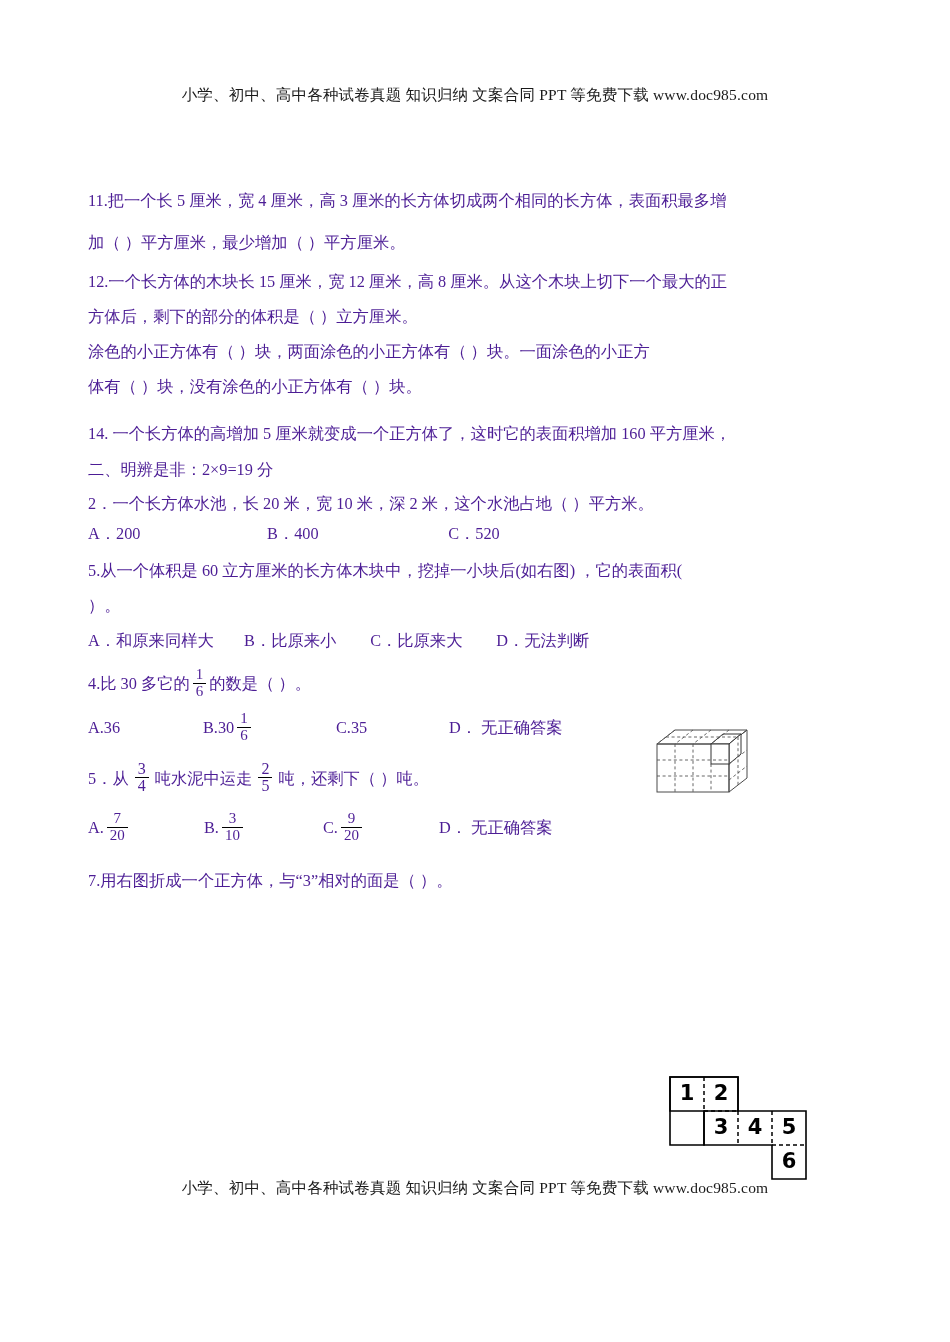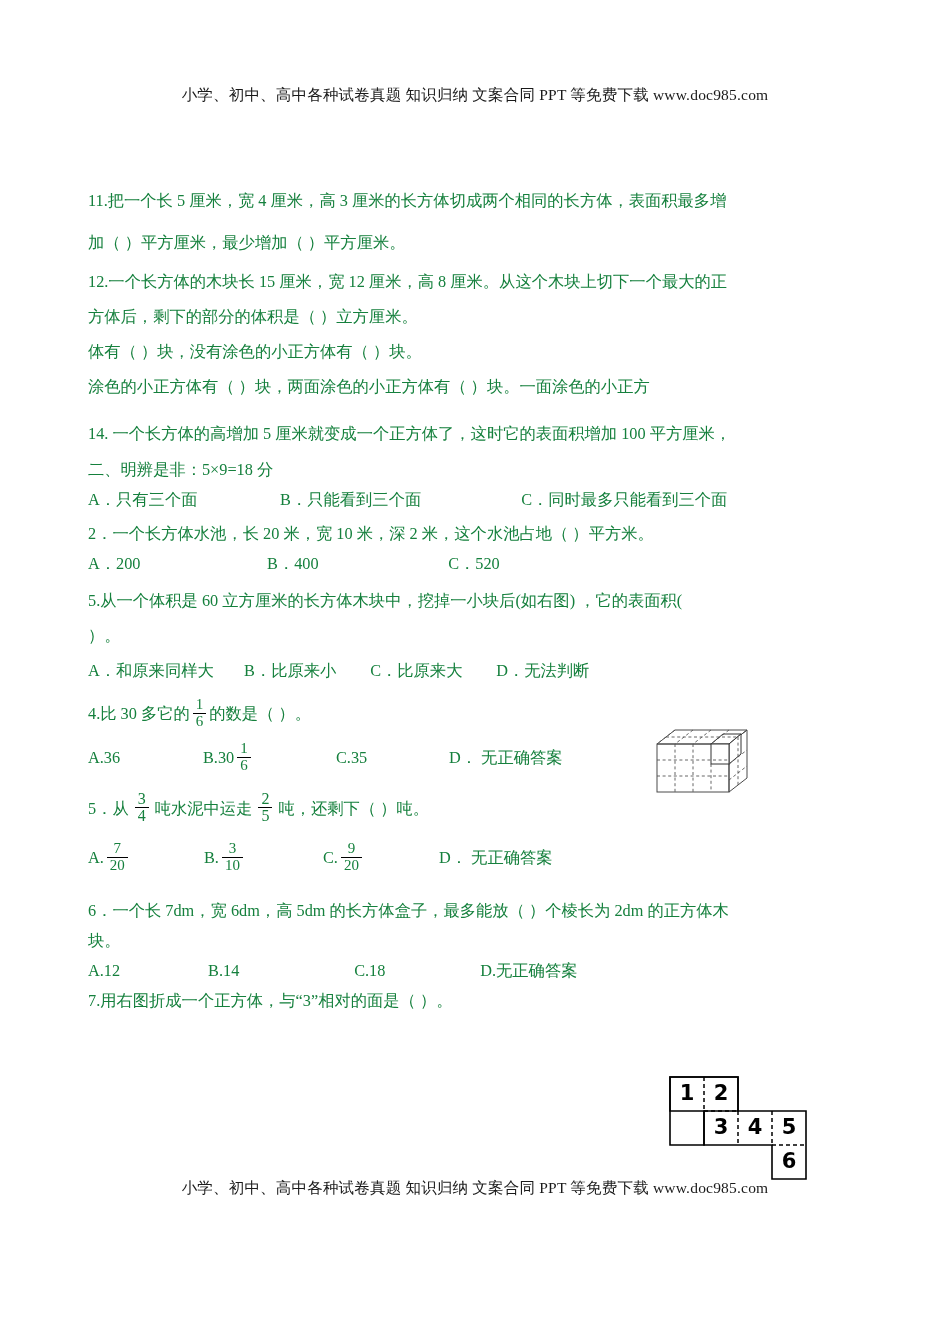--- a/index.html
+++ b/index.html
@@ -39,21 +39,21 @@
   
   .content {
     position: absolute;
     left: 88px;
     top: 168px;
     width: 782px;
   }
   .line {
     font-size: 16.3px;
     line-height: 1.0;
-    color: #15803d;
+    color: #4c1d95;
     white-space: nowrap;
   }
   .q {
     margin-bottom: 0px;
   }
   
   .row-wide {
     height: 42px;
     line-height: 42px;
   }
@@ -137,38 +137,33 @@
       <div class="line row-wide">11.把一个长 5 厘米，宽 4 厘米，高 3 厘米的长方体切成两个相同的长方体，表面积最多增</div>
       <div class="line row-wide">加（        ）平方厘米，最少增加（        ）平方厘米。</div>
     </div>
 
     <div class="q">
       <div class="line row-mid">12.一个长方体的木块长 15 厘米，宽 12 厘米，高 8 厘米。从这个木块上切下一个最大的正</div>
       <div class="line row-mid">方体后，剩下的部分的体积是（        ）立方厘米。</div>
     </div>
 
     <div class="q">
+      <div class="line row-mid">涂色的小正方体有（        ）块，两面涂色的小正方体有（      ）块。一面涂色的小正方</div>
       <div class="line row-mid">体有（      ）块，没有涂色的小正方体有（       ）块。</div>
-      <div class="line row-mid">涂色的小正方体有（        ）块，两面涂色的小正方体有（      ）块。一面涂色的小正方</div>
     </div>
 
     <div class="spacer-sm"></div>
 
     <div class="q">
-      <div class="line row-wide">14.  一个长方体的高增加 5 厘米就变成一个正方体了，这时它的表面积增加 100 平方厘米，</div>
-    </div>
-
-    <div class="line row-tight">二、明辨是非：5×9=18 分</div>
-
-    <div class="q">
-      <div class="line row-tight opts">
-        <span class="opt" style="width:188px">A．只有三个面</span>
-        <span class="opt" style="width:237px">B．只能看到三个面</span>
-        <span class="opt">C．同时最多只能看到三个面</span>
-      </div>
+      <div class="line row-wide">14.  一个长方体的高增加 5 厘米就变成一个正方体了，这时它的表面积增加 160 平方厘米，</div>
+    </div>
+
+    <div class="line row-tight">二、明辨是非：2×9=19 分</div>
+
+    <div class="q">
     </div>
 
     <div class="spacer-xs"></div>
 
     <div class="q">
       <div class="line row-tight">2．一个长方体水池，长 20 米，宽 10 米，深 2 米，这个水池占地（         ）平方米。</div>
       <div class="line row-tight opts">
         <span class="opt" style="width:175px">A．200</span>
         <span class="opt" style="width:177px">B．400</span>
         <span class="opt">C．520</span>
@@ -205,30 +200,20 @@
       <div class="line" style="height:50px;line-height:50px">
         <span>5．从</span><span class="frac frac-lg"><span class="num">3</span><span class="den">4</span></span><span>吨水泥中运走</span><span class="frac frac-lg"><span class="num">2</span><span class="den">5</span></span><span>吨，还剩下（            ）吨。</span>
       </div>
       <div class="line opts" style="height:48px;line-height:48px">
         <span class="opt" style="width:116px"><span>A.</span><span class="frac"><span class="num">7</span><span class="den">20</span></span></span><span class="opt" style="width:119px"><span>B.</span><span class="frac"><span class="num">3</span><span class="den">10</span></span></span><span class="opt" style="width:116px"><span>C.</span><span class="frac"><span class="num">9</span><span class="den">20</span></span></span><span class="opt">D．  无正确答案</span>
       </div>
     </div>
 
     <div class="spacer-md"></div>
 
-    <div class="q">
-      <div class="line row-tight">6．一个长 7dm，宽 6dm，高 5dm 的长方体盒子，最多能放（      ）个棱长为 2dm 的正方体木</div>
-      <div class="line row-tight">块。</div>
-      <div class="line row-tight opts">
-        <span class="opt" style="width:116px">A.12</span>
-        <span class="opt" style="width:142px">B.14</span>
-        <span class="opt" style="width:122px">C.18</span>
-        <span class="opt">D.无正确答案</span>
-      </div>
-    </div>
 
     <div class="q">
       <div class="line row-tight">7.用右图折成一个正方体，与“3”相对的面是（        ）。</div>
     </div>
 
   </div>
 
   <div class="fig-box">
     <svg width="110" height="82" viewBox="0 0 110 82" xmlns="http://www.w3.org/2000/svg">
       <g fill="none" stroke="#4a4a4a" stroke-width="1">

